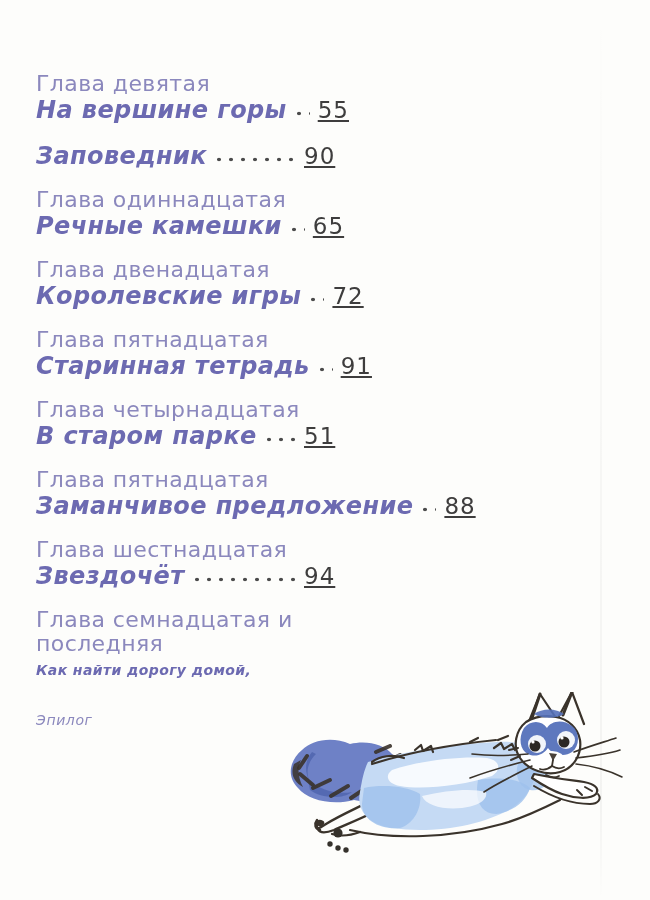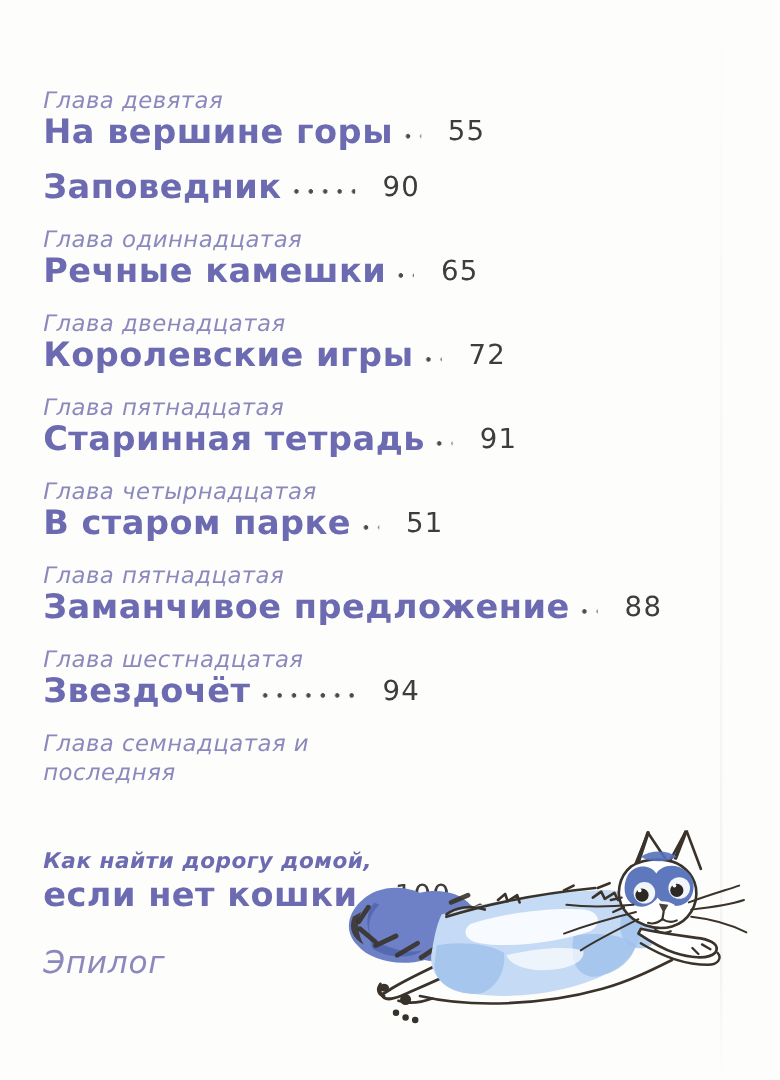--- a/index.html
+++ b/index.html
@@ -19,52 +19,50 @@
   .page::after{ 
     content:"";position:absolute;top:0;right:48px;width:2px;height:100%;
     background:linear-gradient(180deg,transparent 0%,rgba(0,0,0,0.025) 40%,rgba(0,0,0,0.04) 90%,transparent 100%);
   }
   .toc{
     position:absolute;left:36px;top:72px;width:314px;
   }
   .entry{margin-bottom:18px;}
   .entry.last{margin-bottom:28px;}
   .heading{
-    font-style:italic;
-    font-size:19px;line-height:24px;
+    font-size:22px;line-height:24px;
     color:var(--chapter_heading);
     letter-spacing:0.4px;
   }
   .row{
     display:flex;align-items:flex-end;
     line-height:28px;
   }
   .title{
-    font-weight:bold;
-    font-size:28px;color:var(--chapter_title);
+    font-style:italic;font-weight:bold;
+    font-size:24px;color:var(--chapter_title);
     letter-spacing:0.4px;white-space:nowrap;
   }
   .cont-line{
     font-style:italic;font-weight:bold;
-    font-size:18px;line-height:28px;color:var(--chapter_title);
+    font-size:14px;line-height:28px;color:var(--chapter_title);
     letter-spacing:0.4px;
-    margin-top:48px;
   }
   .dots{
     flex:1;height:7px;margin:0 8px 7px 9px;min-width:14px;
     background-image:radial-gradient(circle at 3px 3.5px,var(--dot_leader) 1.6px,transparent 2.1px);
     background-size:12px 7px;background-repeat:repeat-x;
   }
   .num{
     font-size:23px;color:var(--page_number);
-    min-width:46px;text-align:right;
-    letter-spacing:1px;white-space:nowrap;
+    min-width:46px;text-align:left;
+    letter-spacing:1px;white-space:nowrap;text-decoration:underline;
   }
   .epilogue{
-    font-style:italic;font-size:26px;
+    font-style:italic;font-size:14px;
     color:var(--chapter_heading);letter-spacing:0.6px;
     margin-top:2px;
   }
   .cat{position:absolute;left:272px;top:692px;width:356px;height:200px;}
   .ink{stroke:var(--cat_outline);fill:none;stroke-linecap:round;stroke-linejoin:round;}
 </style>
 </head>
 <body>
 
 <div class="page">
@@ -138,25 +136,20 @@
       <div class="row">
         <span class="title">Звездочёт</span>
         <span class="dots"></span>
         <span class="num">94</span>
       </div>
     </div>
 
     <div class="entry last">
       <div class="heading">Глава семнадцатая и последняя</div>
       <div class="cont-line">Как найти дорогу домой,</div>
-      <div class="row">
-        <span class="title">если нет кошки</span>
-        <span class="dots"></span>
-        <span class="num">100</span>
-      </div>
     </div>
 
     <div class="epilogue">Эпилог</div>
   </div>
 
   <svg class="cat" viewBox="0 0 356 200" xmlns="http://www.w3.org/2000/svg" aria-hidden="true">
 
     <path style="fill:var(--cat_tail,#6e81c6)" d="M30,58 C18,68 14,84 26,96 C36,108 60,114 82,108 C100,112 118,106 126,94
              C134,84 132,70 120,62 C112,52 94,48 78,52 C60,44 40,48 30,58 Z"></path>
     <path style="fill:var(--cat_tail_dark,#5065ae);opacity:.85" d="M36,88 C48,98 66,103 80,100 C70,108 48,106 38,98 Z M44,62 C36,70 33,80 38,90 C32,80 33,68 40,60 Z"></path>

